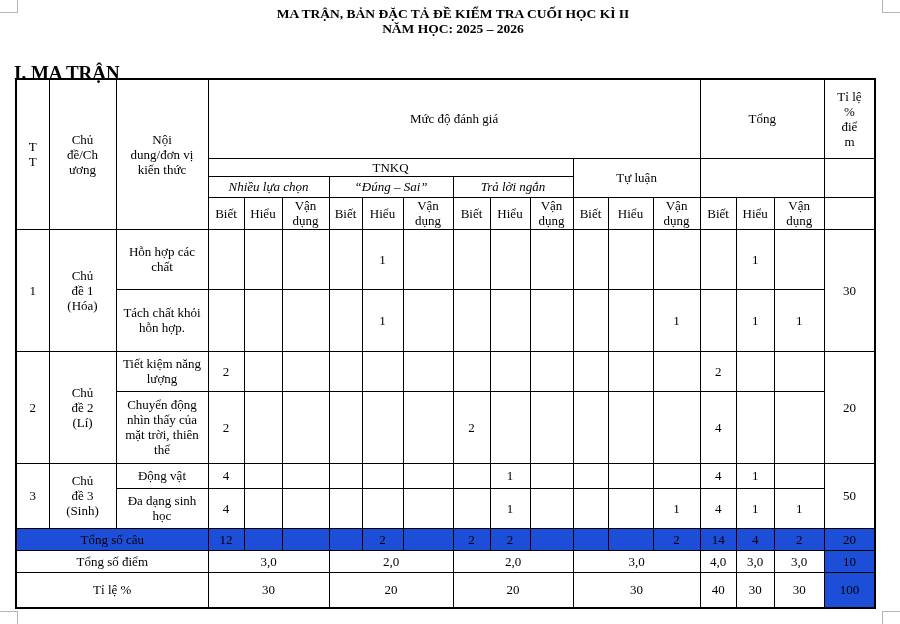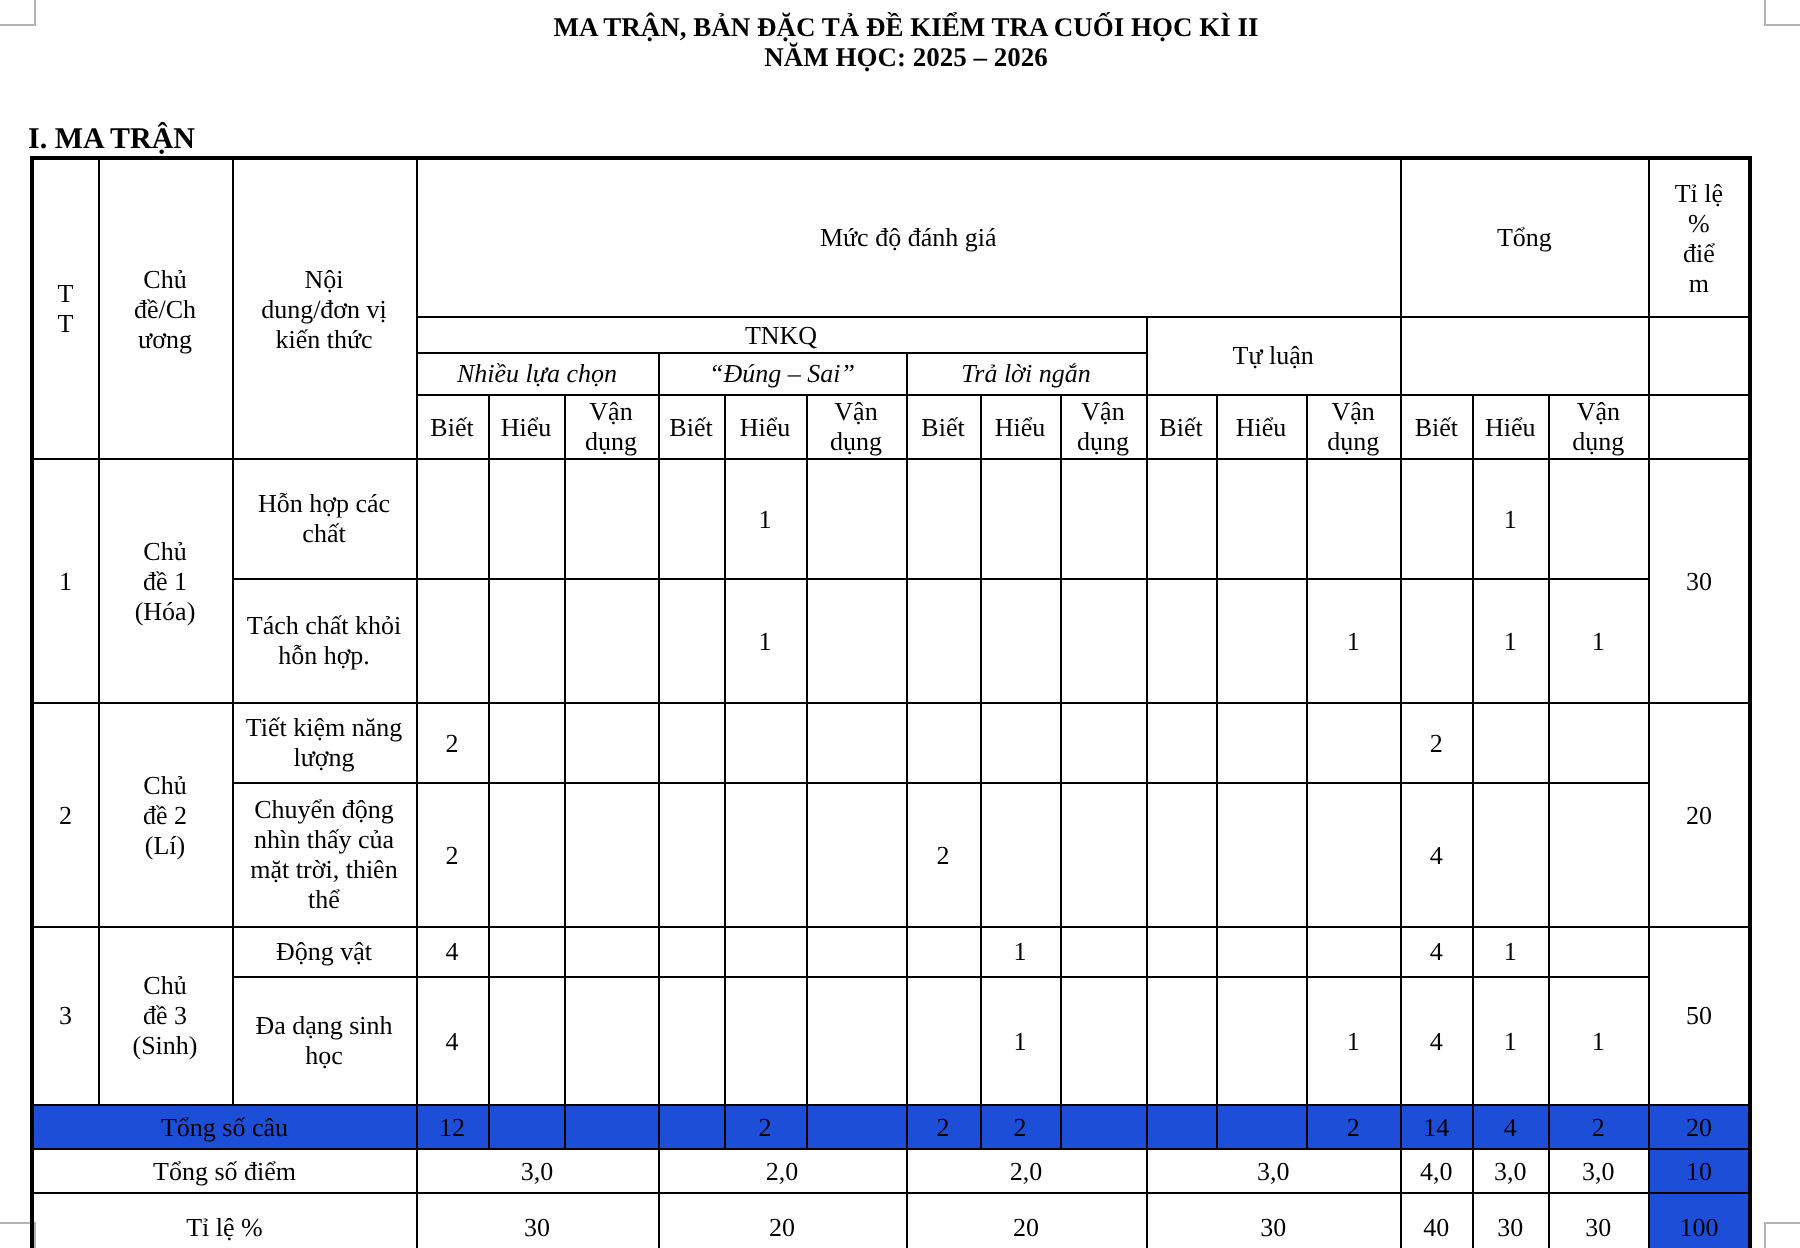--- a/index.html
+++ b/index.html
@@ -2,21 +2,21 @@
 <html><head>
 <meta charset="utf-8">
 <style>
   html,body{margin:0;padding:0;}
   body{
     width:900px;height:624px;position:relative;background:#fff;overflow:hidden;
     font-family:"Liberation Serif",serif;color:#000;
   }
   .title-block{position:absolute;top:7px;left:3px;width:900px;text-align:center;
     font-weight:bold;font-size:13.5px;line-height:14.5px;}
-  .section-heading{position:absolute;top:62px;left:14px;font-weight:bold;font-size:15px;}
+  .section-heading{position:absolute;top:62px;left:14px;font-weight:bold;font-size:19px;}
   table.matrix{position:absolute;left:15px;top:78px;border-collapse:collapse;
     table-layout:fixed;width:859px;border:2px solid #000;}
   .matrix td,.matrix th{border:1px solid #000;padding:0 1px;text-align:center;
     vertical-align:middle;font-weight:normal;font-size:13px;line-height:15px;overflow:hidden;}
   .b{font-weight:bold;}
   .i{font-style:italic;}
   .pre{white-space:pre-line;margin-left:36px;}
   .val{font-size:14px;}
   .nd{font-size:13.5px;line-height:16px;}
   .ta-left{text-align:left;padding-left:3px;}
@@ -220,21 +220,21 @@
     <td class="val"></td>
     <td class="val"></td>
     <td class="val"></td>
     <td class="val"></td>
     <td class="val">4</td>
     <td class="val">1</td>
     <td class="val"></td>
     <td class="val" rowspan="2">50</td>
   </tr>
 
-  <tr style="height:64px">
+  <tr style="height:40px">
     <td class="nd ta-left">Đa dạng sinh học</td>
     <td class="val">4</td>
     <td class="val"></td>
     <td class="val"></td>
     <td class="val"></td>
     <td class="val"></td>
     <td class="val"></td>
     <td class="val"></td>
     <td class="val">1</td>
     <td class="val"></td>

